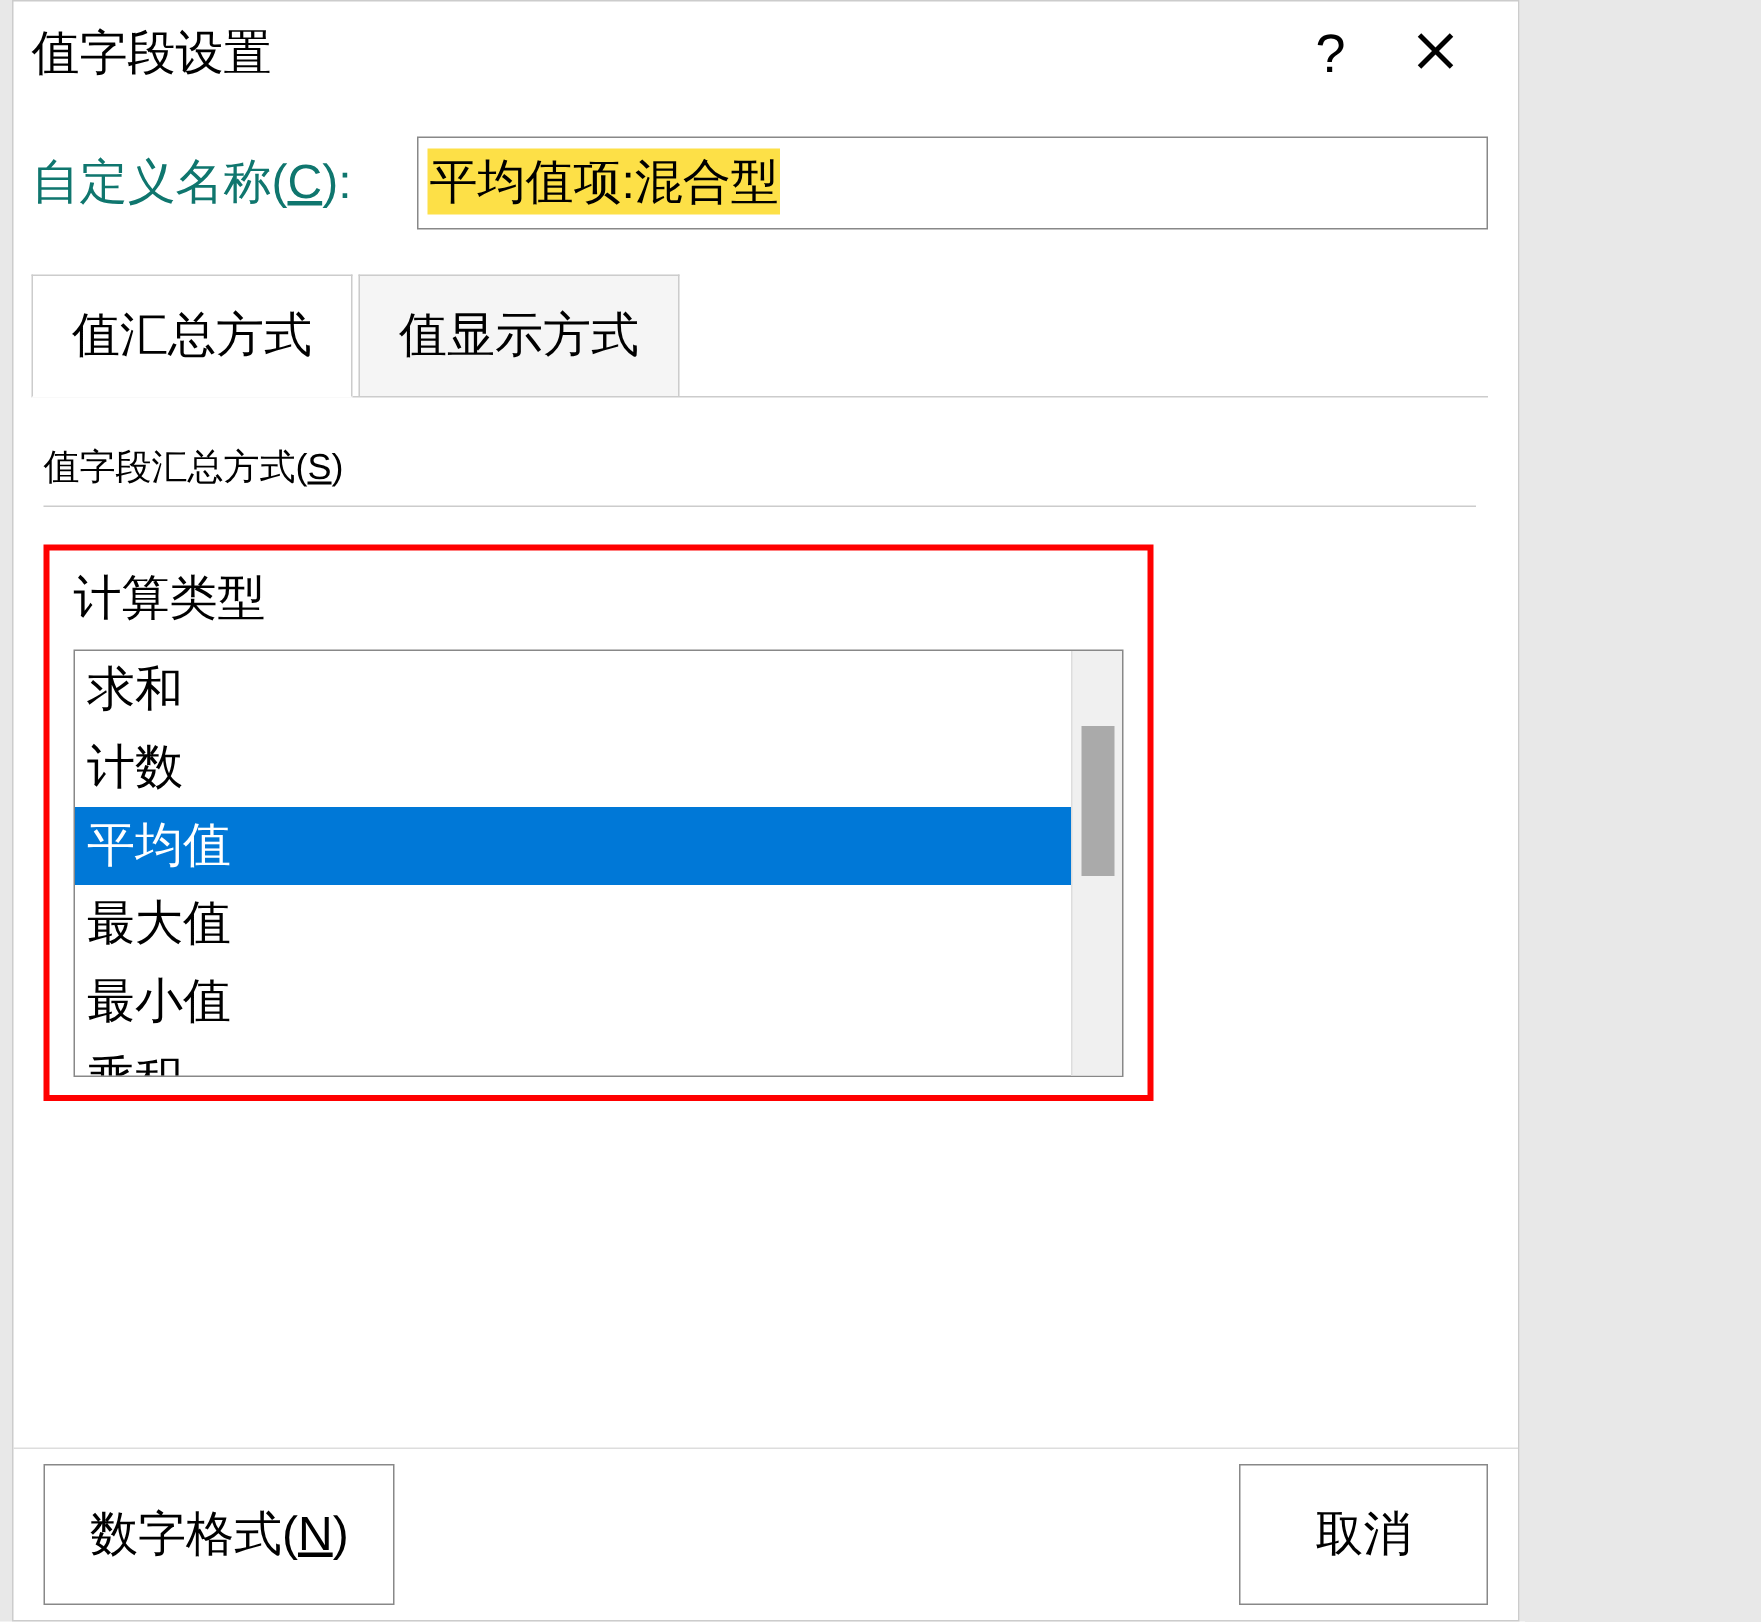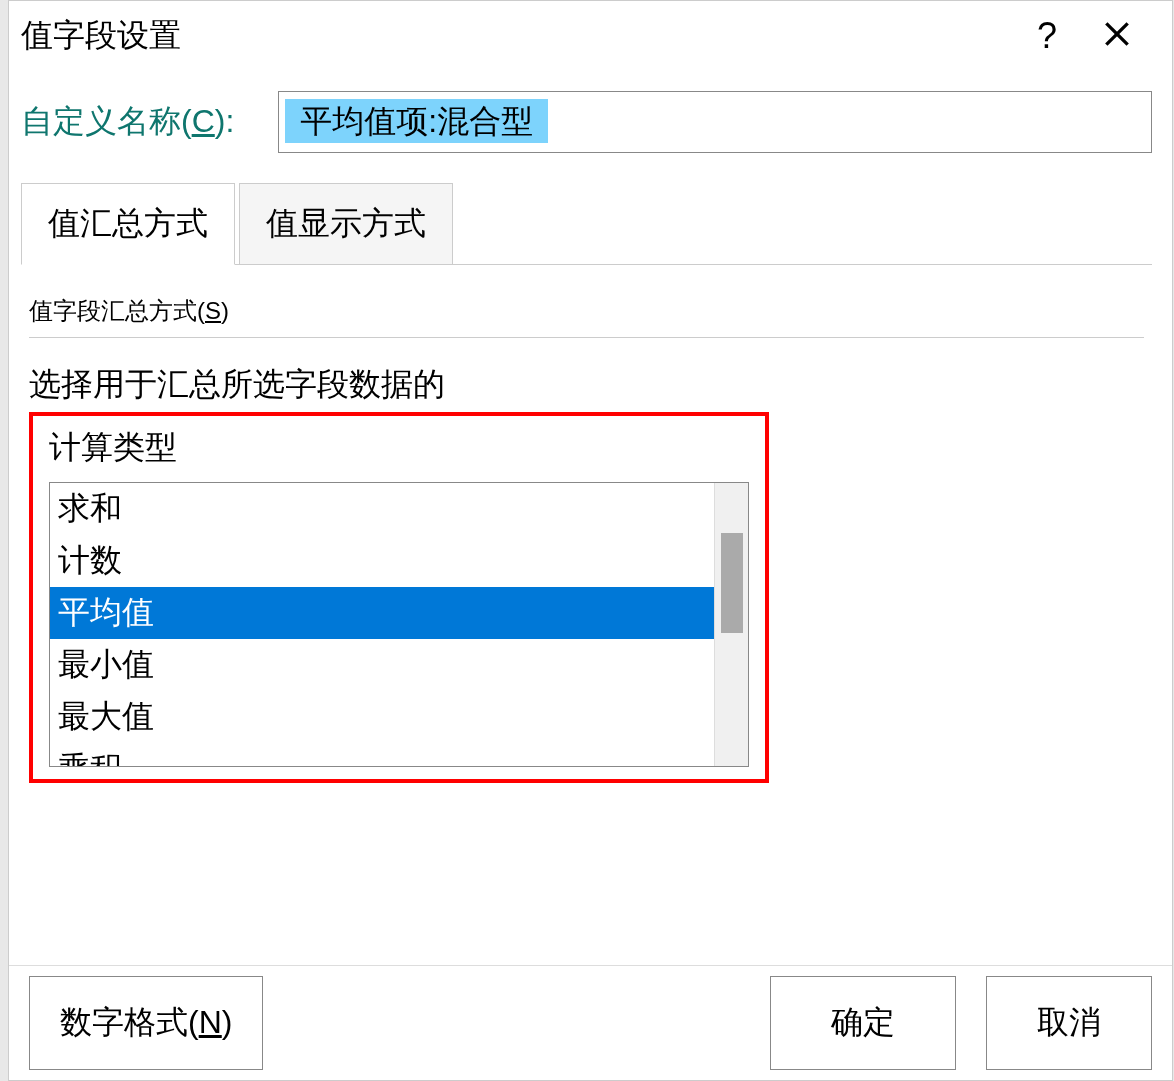--- a/index.html
+++ b/index.html
@@ -10,21 +10,21 @@
     body {
       font-family: "Microsoft YaHei", "SimSun", sans-serif;
       background: #e8e8e8;
       width: 1174px;
       height: 1081px;
       overflow: hidden;
     }
     .dialog {
       background: #ffffff;
       border: 1px solid #cccccc;
-      width: 1165px;
+      width: 1005px;
       height: 1081px;
       margin-left: 8px;
       position: relative;
     }
     .titlebar {
       display: flex;
       align-items: center;
       padding: 10px 20px 20px 12px;
       height: 80px;
     }
@@ -68,22 +68,22 @@
     }
     .label-custom {
       font-size: 32px;
       color: #0f766e;
       margin-right: 44px;
     }
     .underline {
       text-decoration: underline;
     }
     .input-highlight {
-      background: #7dd3fc;
-      padding: 4px 15px;
+      background: #fde047;
+      padding: 4px 1px;
     }
     .input-wrapper {
       flex: 1;
       border: 1px solid #888;
       background: #fff;
       padding: 8px 6px;
       font-size: 32px;
     }
     .tabs {
       display: flex;
@@ -221,41 +221,39 @@
     <div class="tabs">
       <div class="tab active">值汇总方式</div>
       <div class="tab">值显示方式</div>
     </div>
 
     <div class="tab-content">
       <div class="section-title">
         <span>值字段汇总方式(</span><span class="underline">S</span><span>)</span>
       </div>
       <hr class="section-divider">
-      <div class="section-desc">选择用于汇总所选字段数据的</div>
 
       <div class="red-box">
         <div class="calc-label">计算类型</div>
         <div class="listbox">
           <div class="listbox-items" id="listbox-items">
               <div class="listbox-item">求和</div>
               <div class="listbox-item">计数</div>
               <div class="listbox-item selected">平均值</div>
+              <div class="listbox-item">最大值</div>
               <div class="listbox-item">最小值</div>
-              <div class="listbox-item">最大值</div>
               <div class="listbox-item">乘积</div>
             </div>
           <div class="scrollbar">
             <div class="scrollbar-thumb"></div>
           </div>
         </div>
       </div>
     </div>
   </div>
 
   <div class="footer">
     <button class="btn btn-format">
       <span>数字格式(</span><span class="underline">N</span><span>)</span>
     </button>
-    <button class="btn btn-ok">确定</button>
     <button class="btn btn-cancel">取消</button>
   </div>
 </div>
 
 </body></html>

